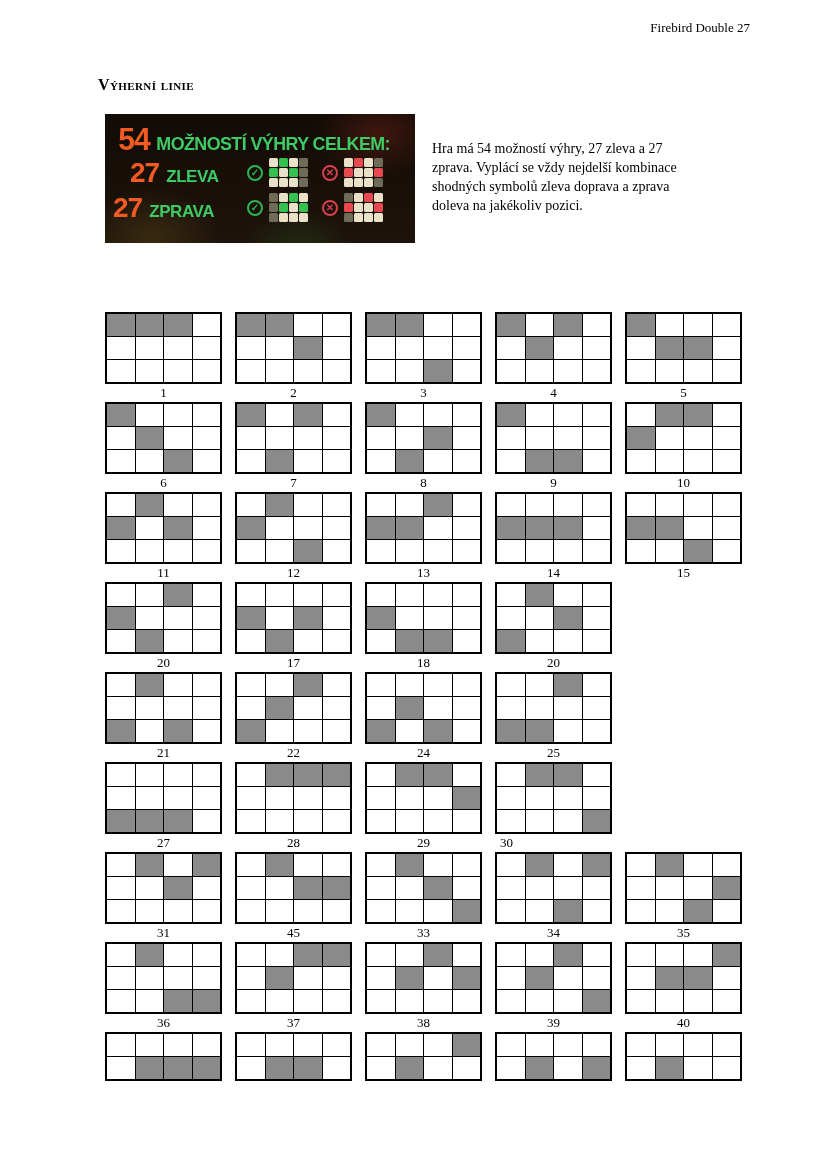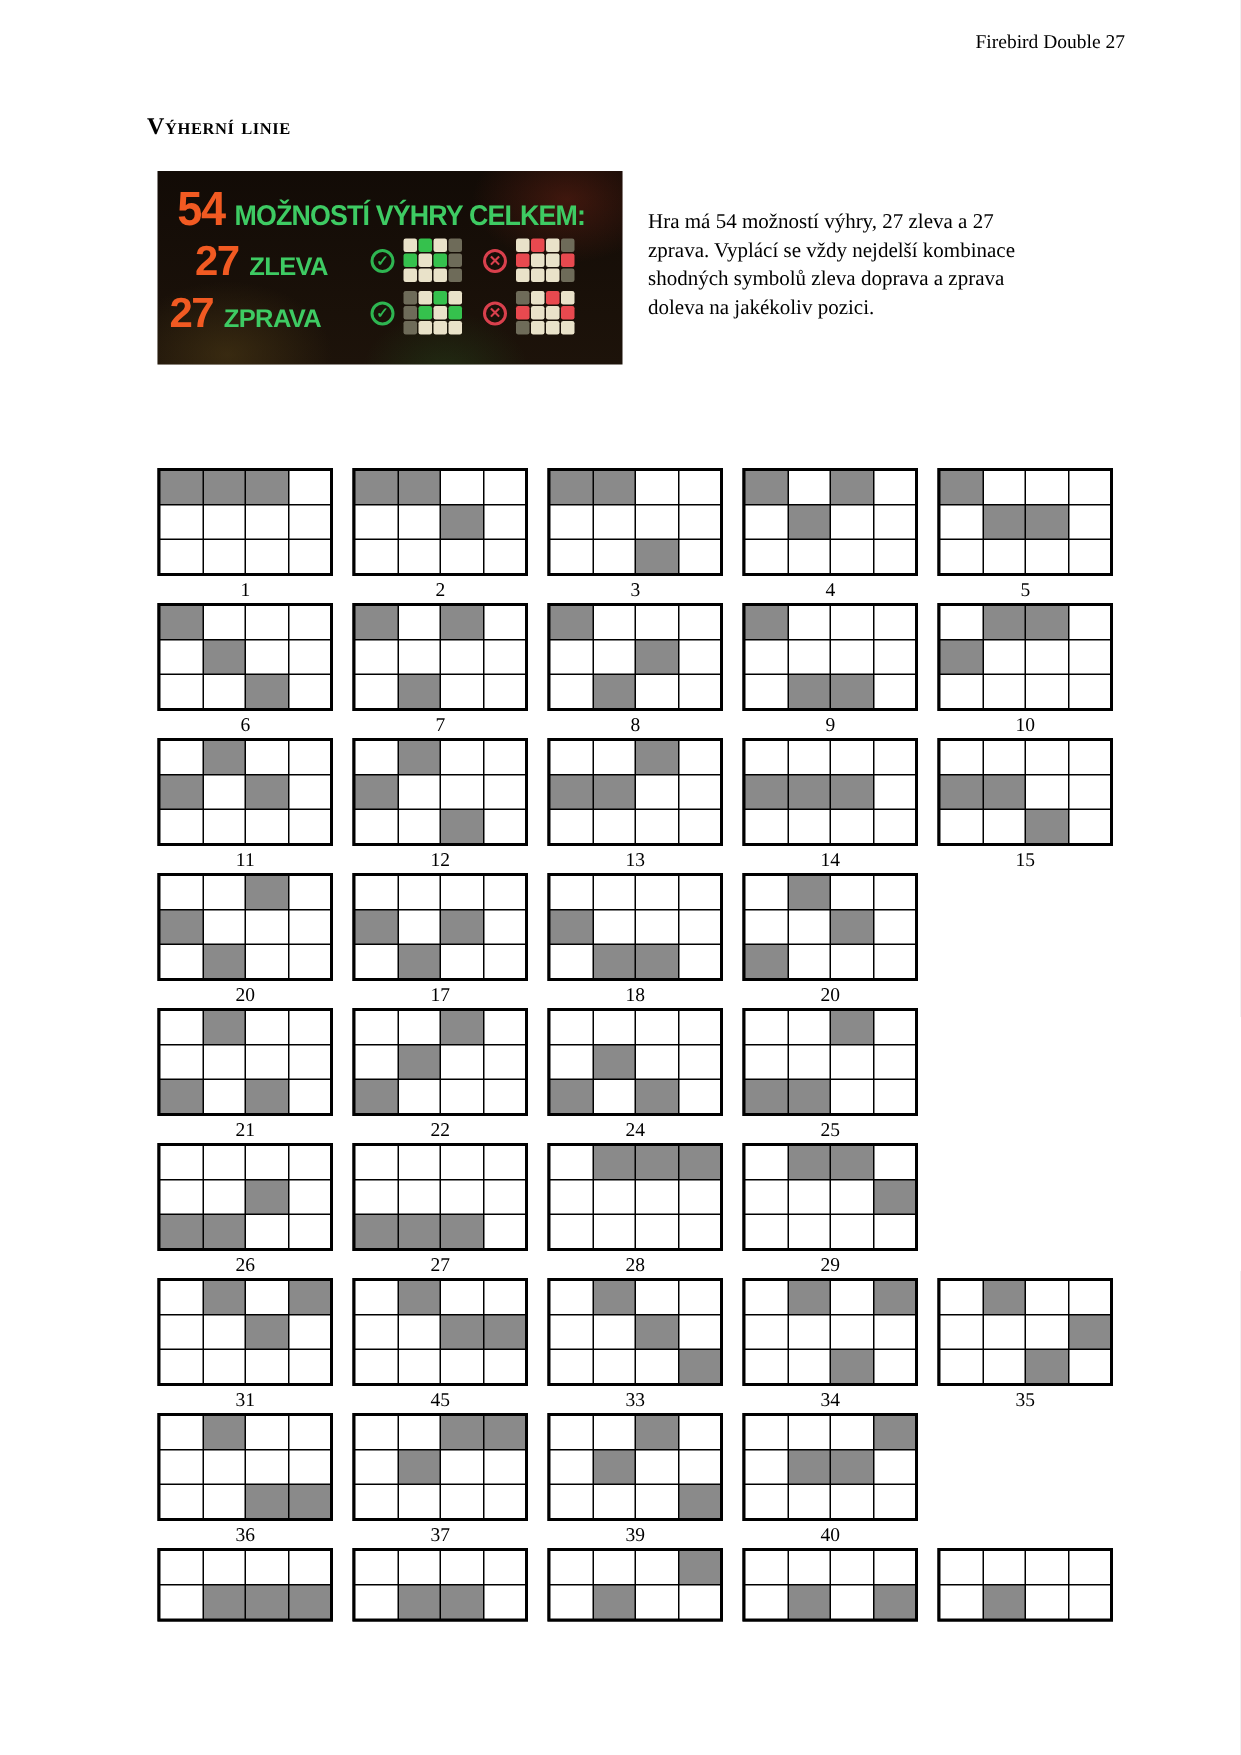--- a/index.html
+++ b/index.html
@@ -570,37 +570,20 @@
       </div>
       <div class="line-row">
         <div class="line-block">
           <div class="lg">
             <div class="lg-cell"></div>
             <div class="lg-cell"></div>
             <div class="lg-cell"></div>
             <div class="lg-cell"></div>
             <div class="lg-cell"></div>
             <div class="lg-cell"></div>
-            <div class="lg-cell filled" style="background: rgb(138, 138, 138);"></div>
-            <div class="lg-cell"></div>
-            <div class="lg-cell filled" style="background: rgb(138, 138, 138);"></div>
-            <div class="lg-cell filled" style="background: rgb(138, 138, 138);"></div>
-            <div class="lg-cell"></div>
-            <div class="lg-cell"></div>
-          </div>
-          <div class="line-num">26</div>
-        </div>
-        <div class="line-block">
-          <div class="lg">
-            <div class="lg-cell"></div>
-            <div class="lg-cell"></div>
-            <div class="lg-cell"></div>
-            <div class="lg-cell"></div>
-            <div class="lg-cell"></div>
-            <div class="lg-cell"></div>
             <div class="lg-cell"></div>
             <div class="lg-cell"></div>
             <div class="lg-cell filled" style="background: rgb(138, 138, 138);"></div>
             <div class="lg-cell filled" style="background: rgb(138, 138, 138);"></div>
             <div class="lg-cell filled" style="background: rgb(138, 138, 138);"></div>
             <div class="lg-cell"></div>
           </div>
           <div class="line-num">27</div>
         </div>
         <div class="line-block">
@@ -630,20 +613,37 @@
             <div class="lg-cell"></div>
             <div class="lg-cell"></div>
             <div class="lg-cell filled" style="background: rgb(138, 138, 138);"></div>
             <div class="lg-cell"></div>
             <div class="lg-cell"></div>
             <div class="lg-cell"></div>
             <div class="lg-cell"></div>
           </div>
           <div class="line-num">29</div>
         </div>
+        <div class="line-block">
+          <div class="lg">
+            <div class="lg-cell"></div>
+            <div class="lg-cell filled" style="background: rgb(138, 138, 138);"></div>
+            <div class="lg-cell filled" style="background: rgb(138, 138, 138);"></div>
+            <div class="lg-cell"></div>
+            <div class="lg-cell"></div>
+            <div class="lg-cell"></div>
+            <div class="lg-cell"></div>
+            <div class="lg-cell"></div>
+            <div class="lg-cell"></div>
+            <div class="lg-cell"></div>
+            <div class="lg-cell"></div>
+            <div class="lg-cell filled" style="background: rgb(138, 138, 138);"></div>
+          </div>
+          <div class="line-num left-quirk">30</div>
+        </div>
       </div>
       <div class="line-row">
         <div class="line-block">
           <div class="lg">
             <div class="lg-cell"></div>
             <div class="lg-cell filled" style="background: rgb(138, 138, 138);"></div>
             <div class="lg-cell"></div>
             <div class="lg-cell filled" style="background: rgb(138, 138, 138);"></div>
             <div class="lg-cell"></div>
             <div class="lg-cell"></div>
@@ -762,20 +762,37 @@
         </div>
         <div class="line-block">
           <div class="lg">
             <div class="lg-cell"></div>
             <div class="lg-cell"></div>
             <div class="lg-cell filled" style="background: rgb(138, 138, 138);"></div>
             <div class="lg-cell"></div>
             <div class="lg-cell"></div>
             <div class="lg-cell filled" style="background: rgb(138, 138, 138);"></div>
             <div class="lg-cell"></div>
+            <div class="lg-cell filled" style="background: rgb(138, 138, 138);"></div>
+            <div class="lg-cell"></div>
+            <div class="lg-cell"></div>
+            <div class="lg-cell"></div>
+            <div class="lg-cell"></div>
+          </div>
+          <div class="line-num">38</div>
+        </div>
+        <div class="line-block">
+          <div class="lg">
+            <div class="lg-cell"></div>
+            <div class="lg-cell"></div>
+            <div class="lg-cell filled" style="background: rgb(138, 138, 138);"></div>
+            <div class="lg-cell"></div>
+            <div class="lg-cell"></div>
+            <div class="lg-cell filled" style="background: rgb(138, 138, 138);"></div>
+            <div class="lg-cell"></div>
             <div class="lg-cell"></div>
             <div class="lg-cell"></div>
             <div class="lg-cell"></div>
             <div class="lg-cell"></div>
             <div class="lg-cell filled" style="background: rgb(138, 138, 138);"></div>
           </div>
           <div class="line-num">39</div>
         </div>
         <div class="line-block">
           <div class="lg">

